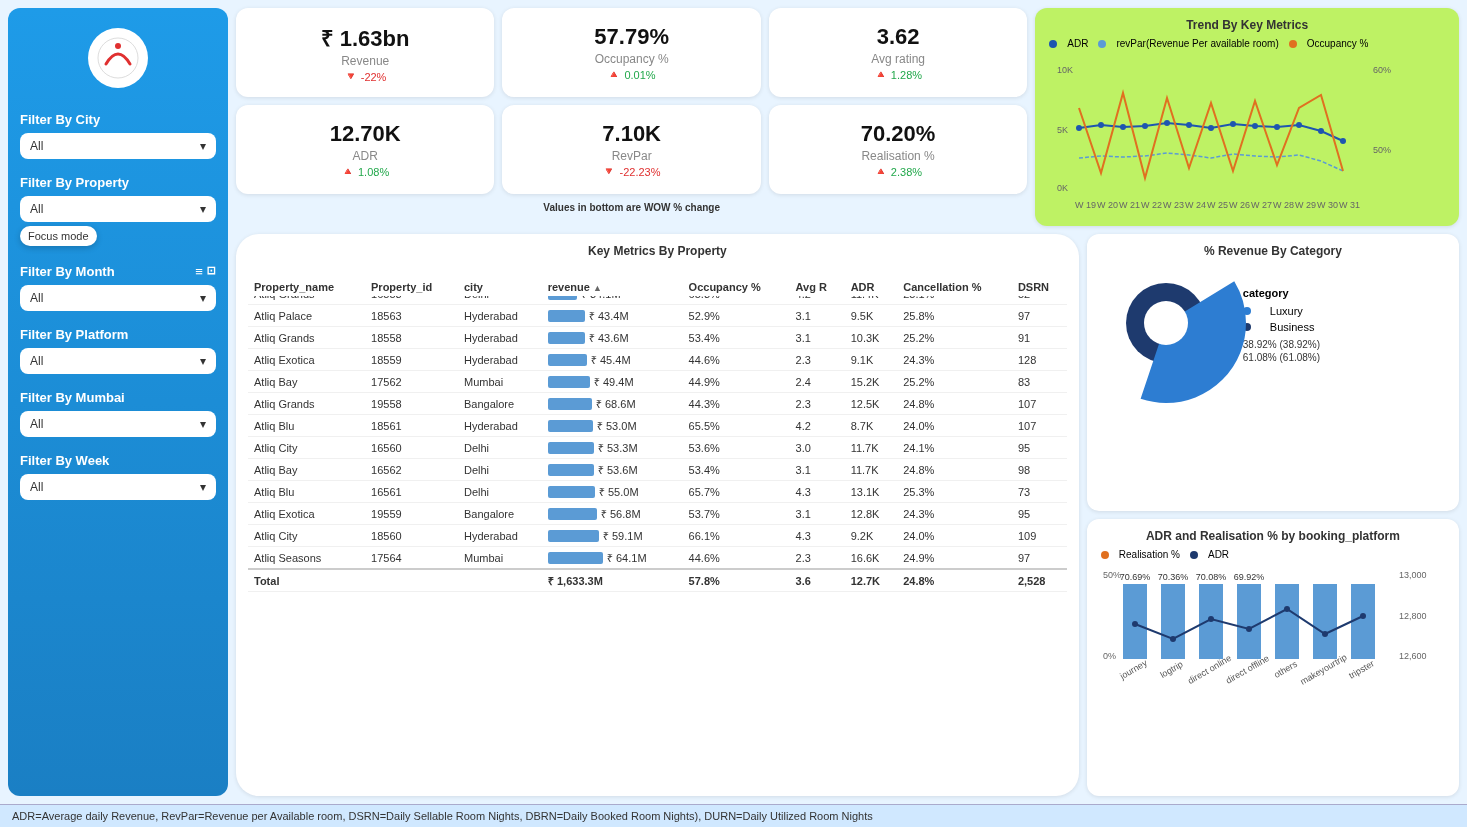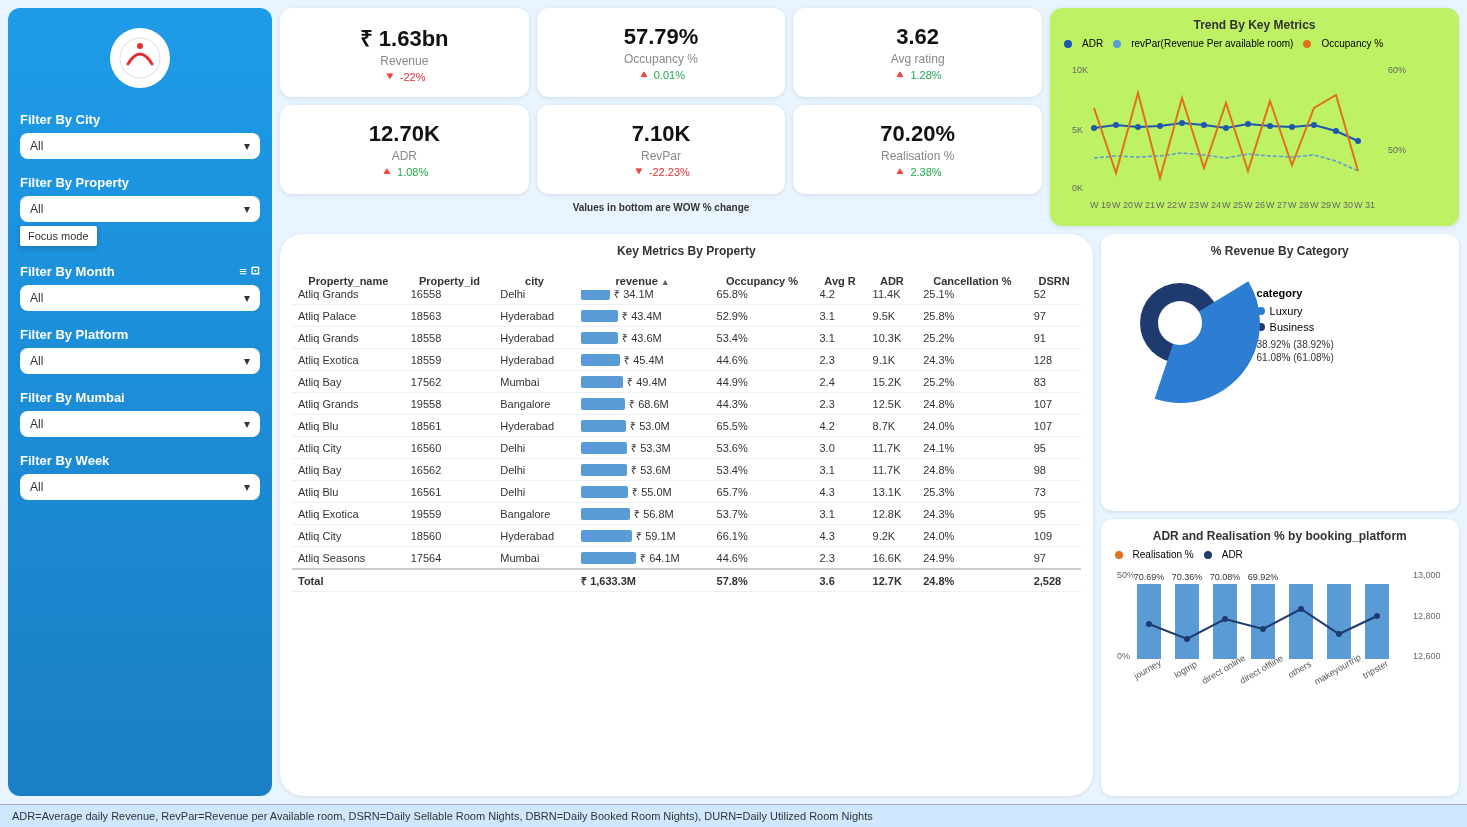--- a/index.html
+++ b/index.html
@@ -17,21 +17,21 @@
       height: 827px;
     }
     .content-area {
       display: flex;
       flex: 1;
       padding: 8px;
       gap: 8px;
     }
     
     .sidebar {
-      width: 264px;
+      width: 220px;
       background: linear-gradient(180deg, #1e9be8 0%, #1a7fc4 100%);
       border-radius: 12px;
       padding: 12px;
       display: flex;
       flex-direction: column;
       gap: 16px;
       flex-shrink: 0;
     }
     .logo-area {
       display: flex;
@@ -70,21 +70,21 @@
       padding: 6px 10px;
       font-size: 12px;
       color: #333;
       cursor: pointer;
       display: flex;
       align-items: center;
       justify-content: space-between;
     }
     .focus-tooltip {
       background: white;
-      border-radius: 2px;
+      border-radius: 10px;
       padding: 4px 8px;
       font-size: 11px;
       color: #333;
       box-shadow: 0 2px 6px rgba(0,0,0,0.2);
       position: absolute;
       margin-top: -2px;
     }
     
     .main-content {
       flex: 1;
@@ -174,28 +174,28 @@
       box-shadow: 0 1px 4px rgba(0,0,0,0.1);
       flex: 1;
     }
     
     .data-table {
       width: 100%;
       border-collapse: collapse;
       font-size: 11px;
     }
     .data-table th {
-      text-align: center;
+      text-align: left;
       font-weight: 600;
       color: #333;
       border-bottom: 1px solid #ddd;
       padding: 3px 6px;
       background: #fff;
       position: sticky;
-      top: 8px;
+      top: 14px;
     }
     .data-table td {
       padding: 3px 6px;
       border-bottom: 1px solid #f0f0f0;
       color: #333;
     }
     .data-table tr:last-child td {
       font-weight: bold;
       border-top: 2px solid #ccc;
     }
@@ -252,21 +252,21 @@
     }
     .pie-legend {
       font-size: 11px;
       display: flex;
       flex-direction: column;
       gap: 4px;
     }
     .pie-legend-item {
       display: flex;
       align-items: center;
-      gap: 5px;
+      gap: 19px;
     }
     .table-scroll {
       overflow-y: auto;
       max-height: 340px;
     }
   </style>
 </head>
 <body>
 
 <div class="main-container">

